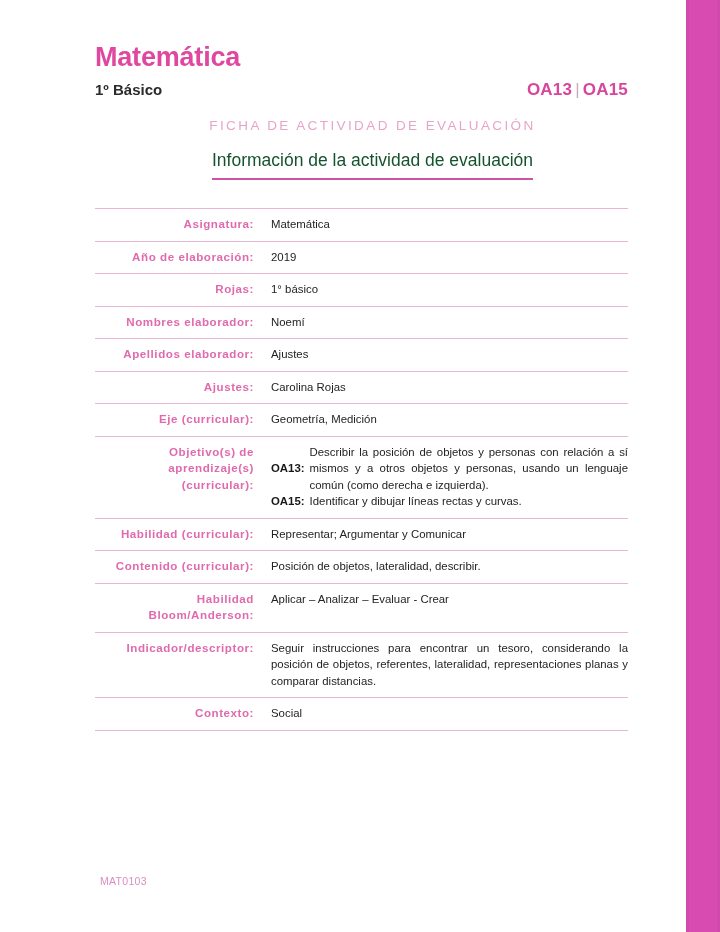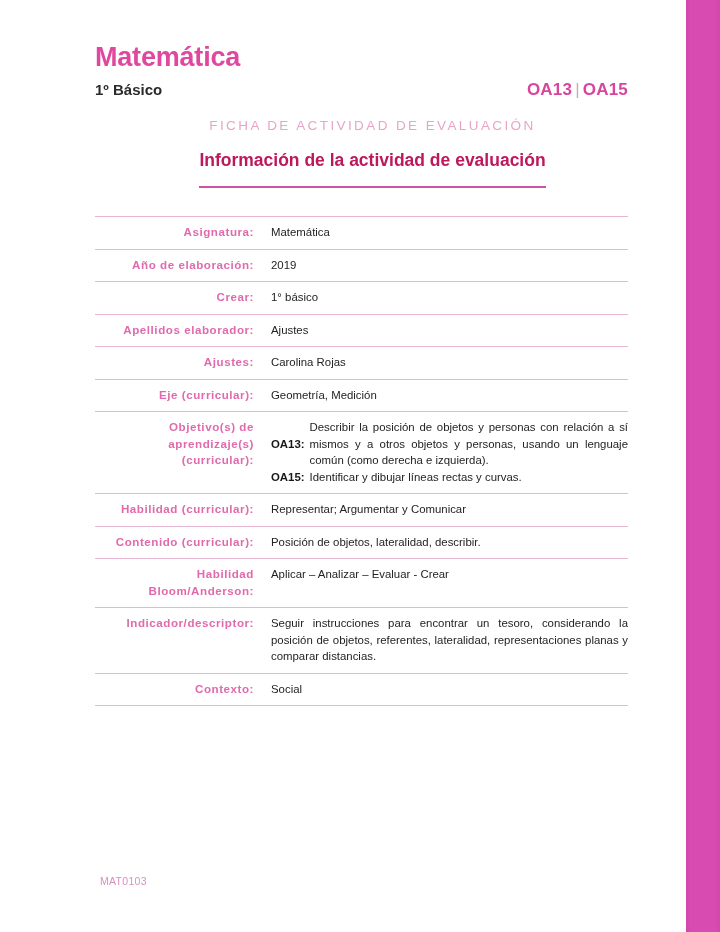--- a/index.html
+++ b/index.html
@@ -106,24 +106,24 @@
   }
 
   .main-heading-wrap {
     margin-top: 16px;
     text-align: center;
     padding-left: 22px;
   }
   .main-heading {
     display: inline-block;
     font-size: 17.5px;
-    font-weight: bold;
-    color: #be185d;
+    font-weight: normal;
+    color: #14532d;
     line-height: 22px;
-    padding-bottom: 15px;
+    padding-bottom: 7px;
     border-bottom: 2.2px solid #cf52a4;
   }
 
   
   .info-table {
     margin: 28px 58px 0 95px;
     width: 533px;
     border-collapse: collapse;
     table-layout: fixed;
   }
@@ -232,24 +232,28 @@
           <td class="lbl">Asignatura:</td>
           <td class="val">Matemática</td>
         </tr>
 
         <tr>
           <td class="lbl">Año de elaboración:</td>
           <td class="val">2019</td>
         </tr>
 
         <tr>
-          <td class="lbl">Crear:</td>
+          <td class="lbl">Rojas:</td>
           <td class="val">1° básico</td>
         </tr>
 
+        <tr>
+          <td class="lbl">Nombres elaborador:</td>
+          <td class="val">Noemí</td>
+        </tr>
 
         <tr>
           <td class="lbl">Apellidos elaborador:</td>
           <td class="val">Ajustes</td>
         </tr>
 
         <tr>
           <td class="lbl">Ajustes:</td>
           <td class="val">Carolina Rojas</td>
         </tr>

